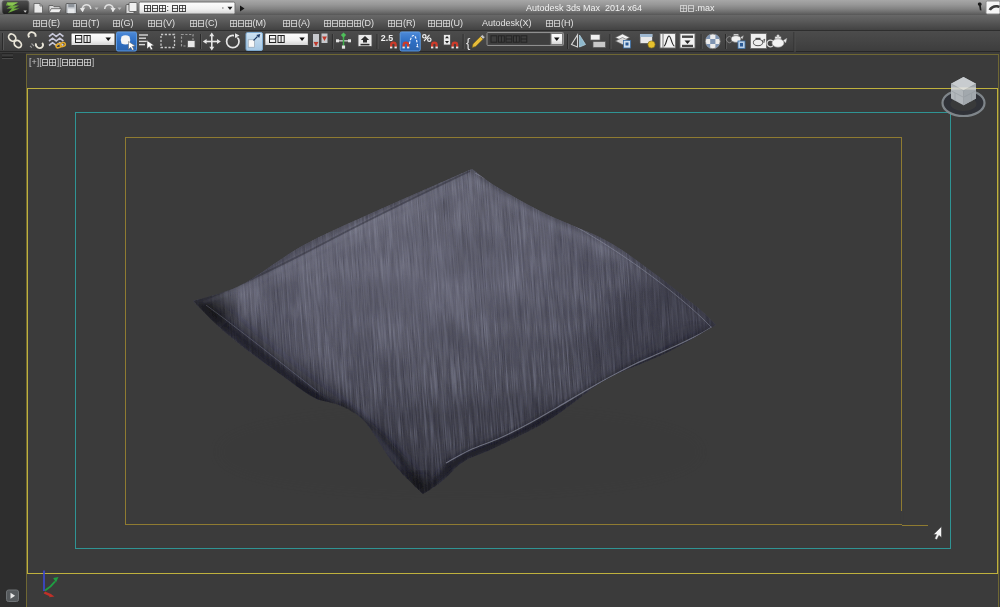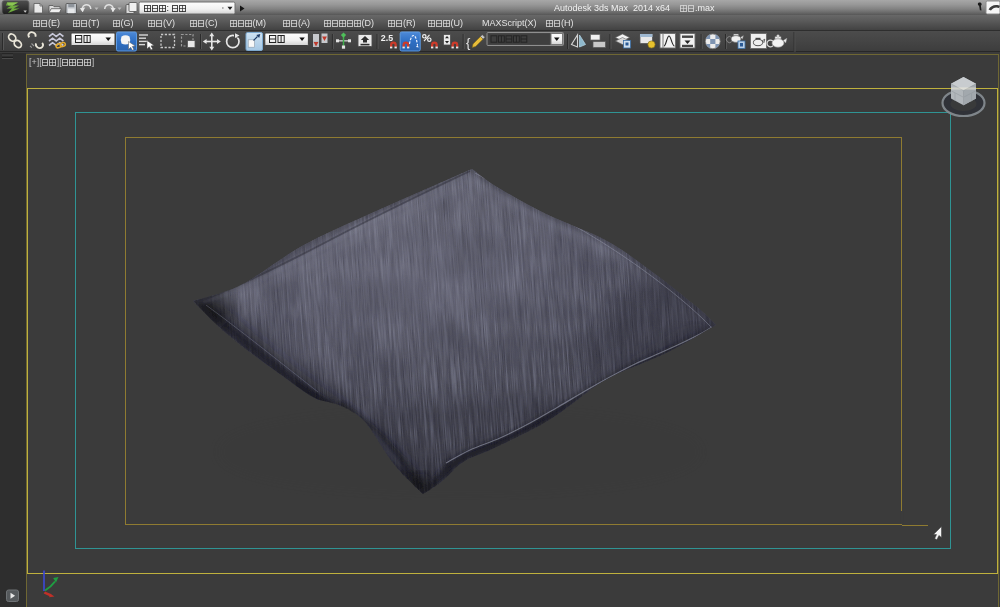--- a/index.html
+++ b/index.html
@@ -457,30 +457,30 @@
     <path d="M783.3,40.5 l3.6,-2.2 -1.2,4.6 z" fill="#f2f2f2" stroke="#999" stroke-width="0.5"></path>
     <path d="M772.8,41 a3.4,3.4 0 1 0 0.3,4.6" fill="none" stroke="#d8d8d8" stroke-width="1.2"></path>
     <rect x="775" y="36.8" width="6" height="2" fill="#f2f2f2" stroke="#999" stroke-width="0.5"></rect>
     <circle cx="778" cy="36" r="1.3" fill="#f2f2f2" stroke="#999" stroke-width="0.5"></circle>
   </g>
   <line x1="794" y1="32" x2="794" y2="52" stroke="#303030"></line>
   <line x1="795" y1="32" x2="795" y2="52" stroke="#4e4e4e"></line>
   </svg>
 
   <div class="tt" style="left:144px;top:3px;color:#1e1e1e"><i class="cjd"></i><i class="cjd"></i><i class="cjd"></i>: <i class="cjd"></i><i class="cjd"></i></div>
-  <div class="tt" style="left:554px;top:3px">Autodesk 3ds Max&nbsp; 2014 x64</div>
+  <div class="tt" style="left:526px;top:3px">Autodesk 3ds Max&nbsp; 2014 x64</div>
   <div class="tt" style="left:680px;top:3px"><i class="cj"></i><i class="cj"></i>.max</div>
 
   <div class="mi" style="left:33px"><i class="cj"></i><i class="cj"></i>(E)</div>
   <div class="mi" style="left:73px"><i class="cj"></i><i class="cj"></i>(T)</div>
   <div class="mi" style="left:113px"><i class="cj"></i>(G)</div>
   <div class="mi" style="left:148px"><i class="cj"></i><i class="cj"></i>(V)</div>
   <div class="mi" style="left:190px"><i class="cj"></i><i class="cj"></i>(C)</div>
   <div class="mi" style="left:230px"><i class="cj"></i><i class="cj"></i><i class="cj"></i>(M)</div>
   <div class="mi" style="left:283px"><i class="cj"></i><i class="cj"></i>(A)</div>
   <div class="mi" style="left:324px"><i class="cj"></i><i class="cj"></i><i class="cj"></i><i class="cj"></i><i class="cj"></i>(D)</div>
   <div class="mi" style="left:388px"><i class="cj"></i><i class="cj"></i>(R)</div>
   <div class="mi" style="left:428px"><i class="cj"></i><i class="cj"></i><i class="cj"></i>(U)</div>
-  <div class="mi" style="left:482px">MAXScript(X)</div>
+  <div class="mi" style="left:482px">Autodesk(X)</div>
   <div class="mi" style="left:546px"><i class="cj"></i><i class="cj"></i>(H)</div>
 
   <div id="vplabel">[+][<i class="cj"></i><i class="cj"></i>][<i class="cj"></i><i class="cj"></i><i class="cj"></i><i class="cj"></i>]</div>
 </div>
 
 </body></html>

